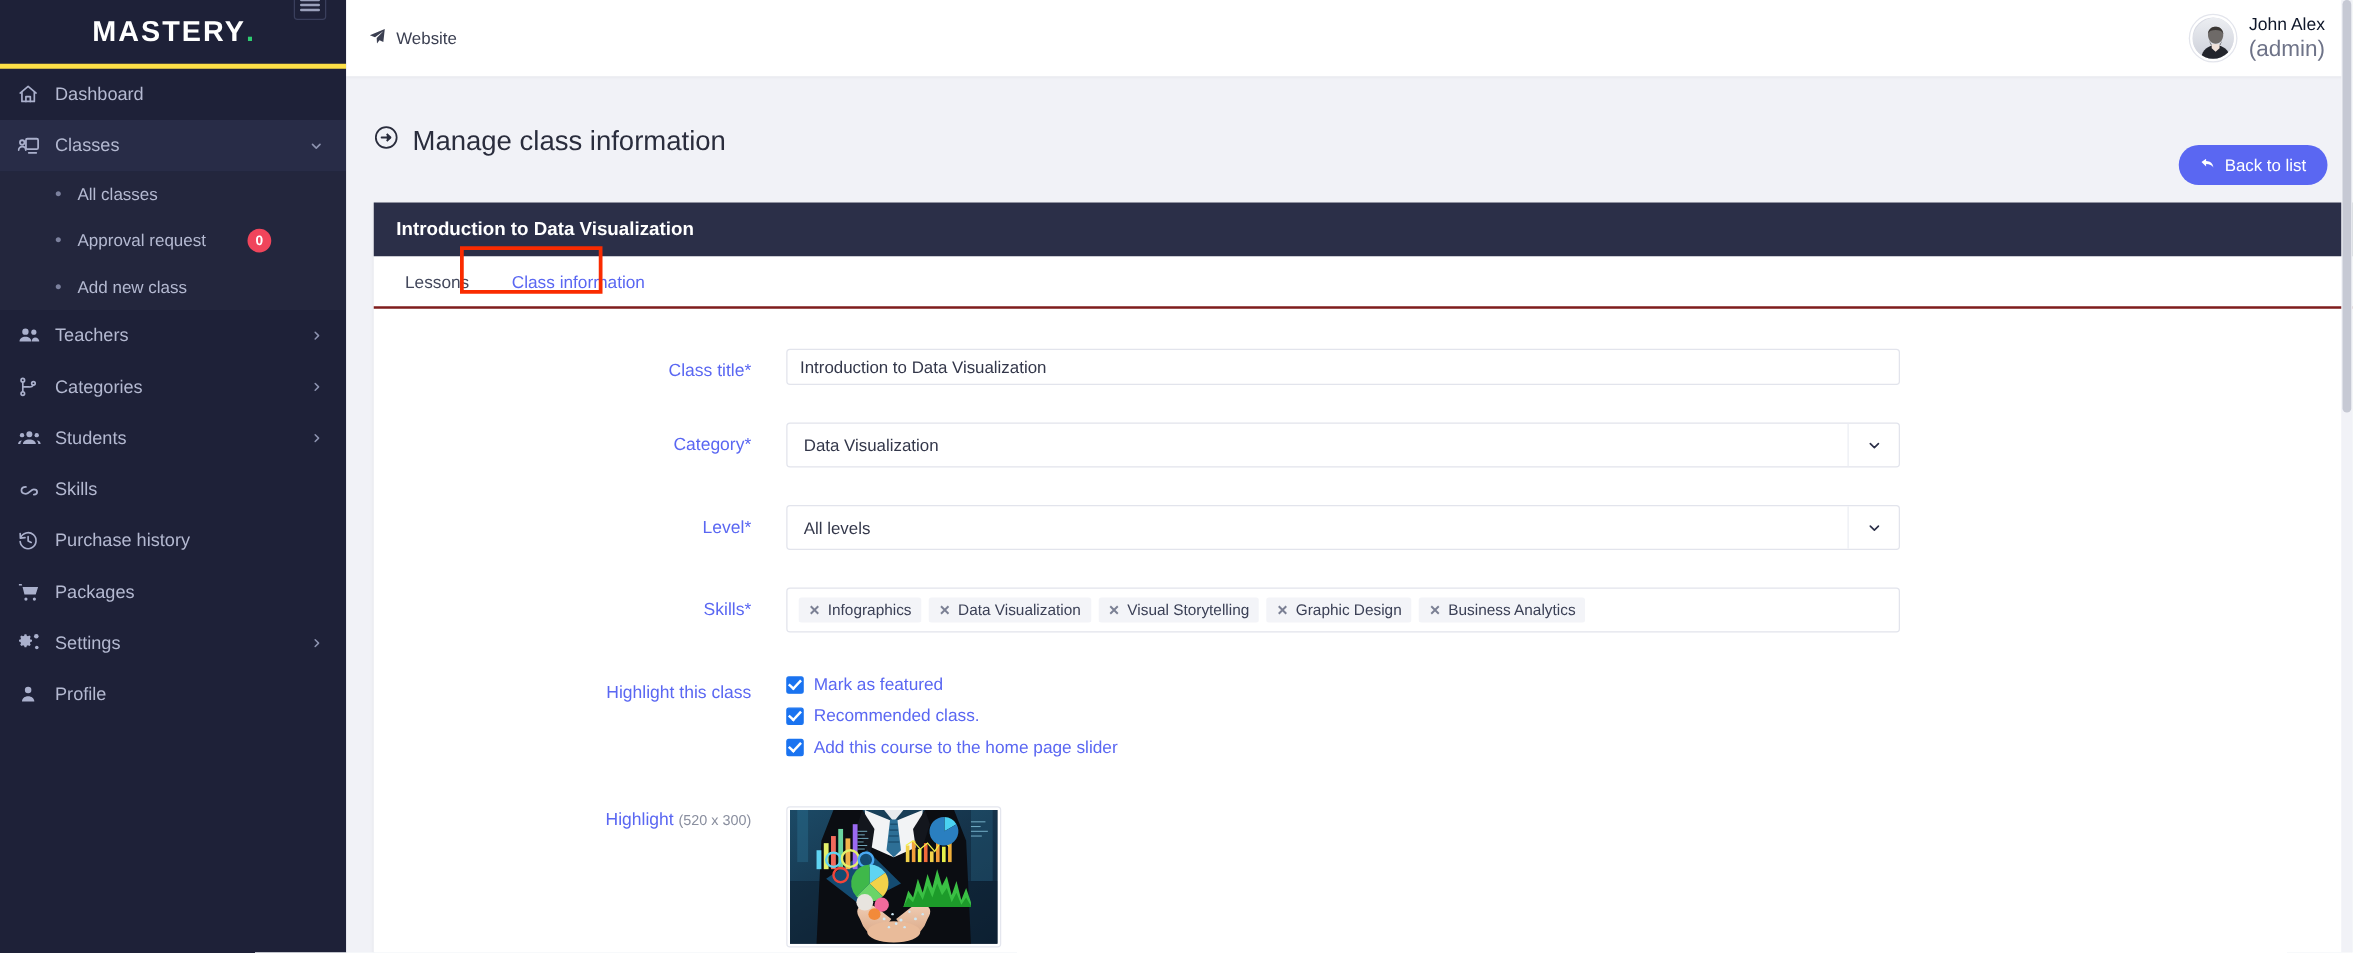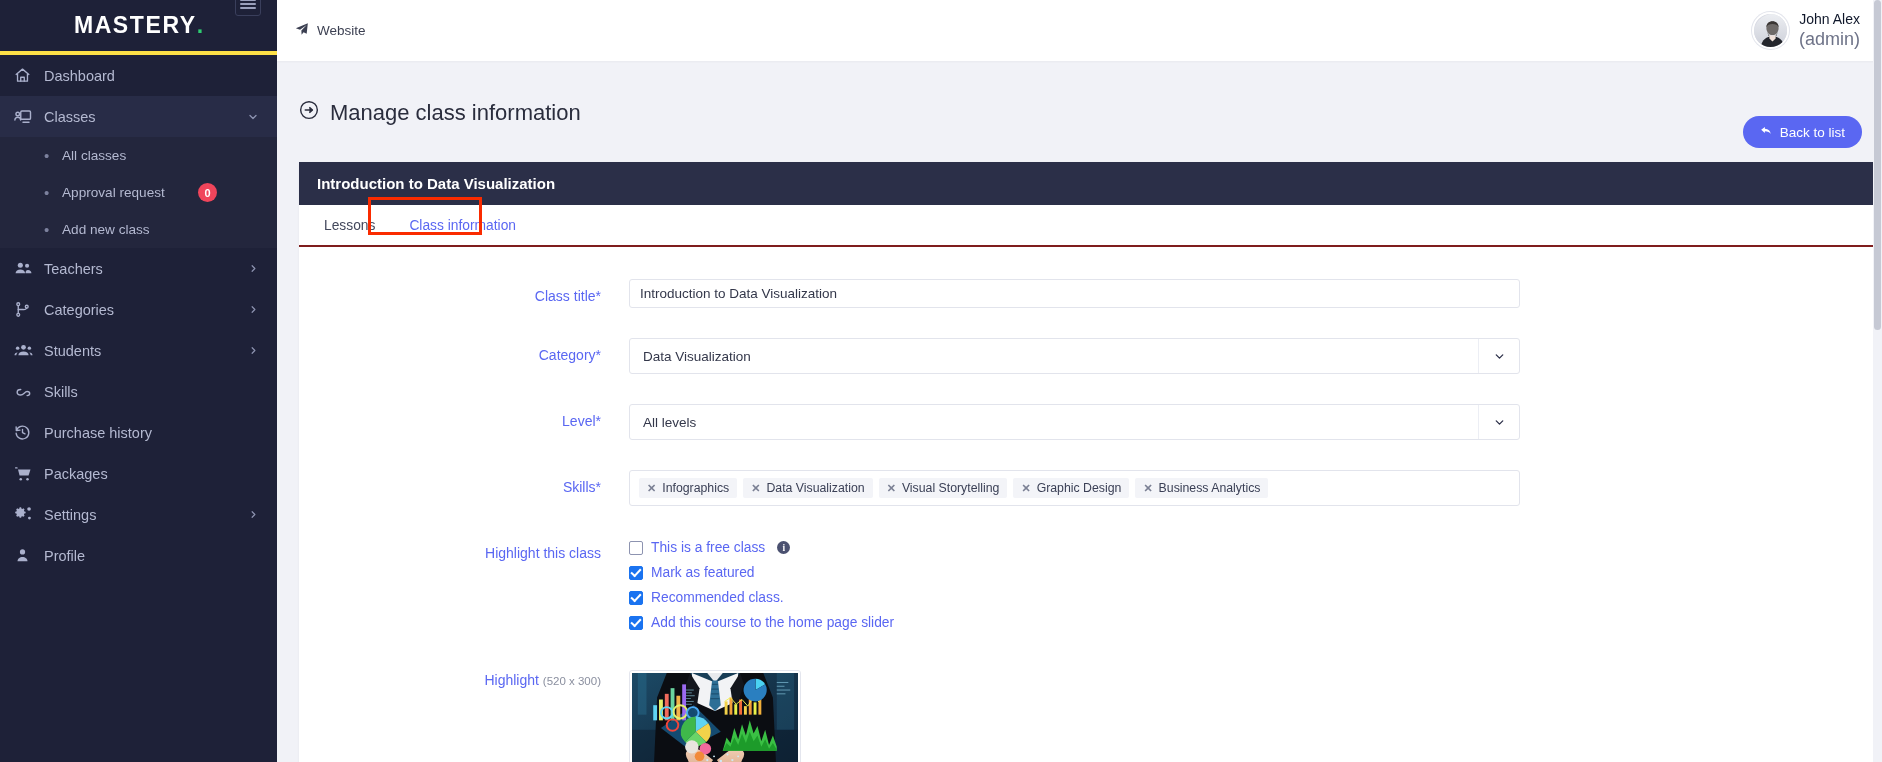--- a/index.html
+++ b/index.html
@@ -632,25 +632,20 @@
                   <span>Business Analytics</span>
                 </span>
             </div>
           </div>
         </div>
 
         <div class="form-row">
           <div class="form-label">Highlight this class</div>
           <div class="form-ctrl checks">
 
-            <label class="check-row">
-              <span class="cbox"></span>
-              <span>This is a free class</span>
-              <span class="info-i">i</span>
-            </label>
 
             <label class="check-row">
               <span class="cbox on"></span>
               <span>Mark as featured</span>
             </label>
 
             <label class="check-row">
               <span class="cbox on"></span>
               <span>Recommended class.</span>
             </label>

